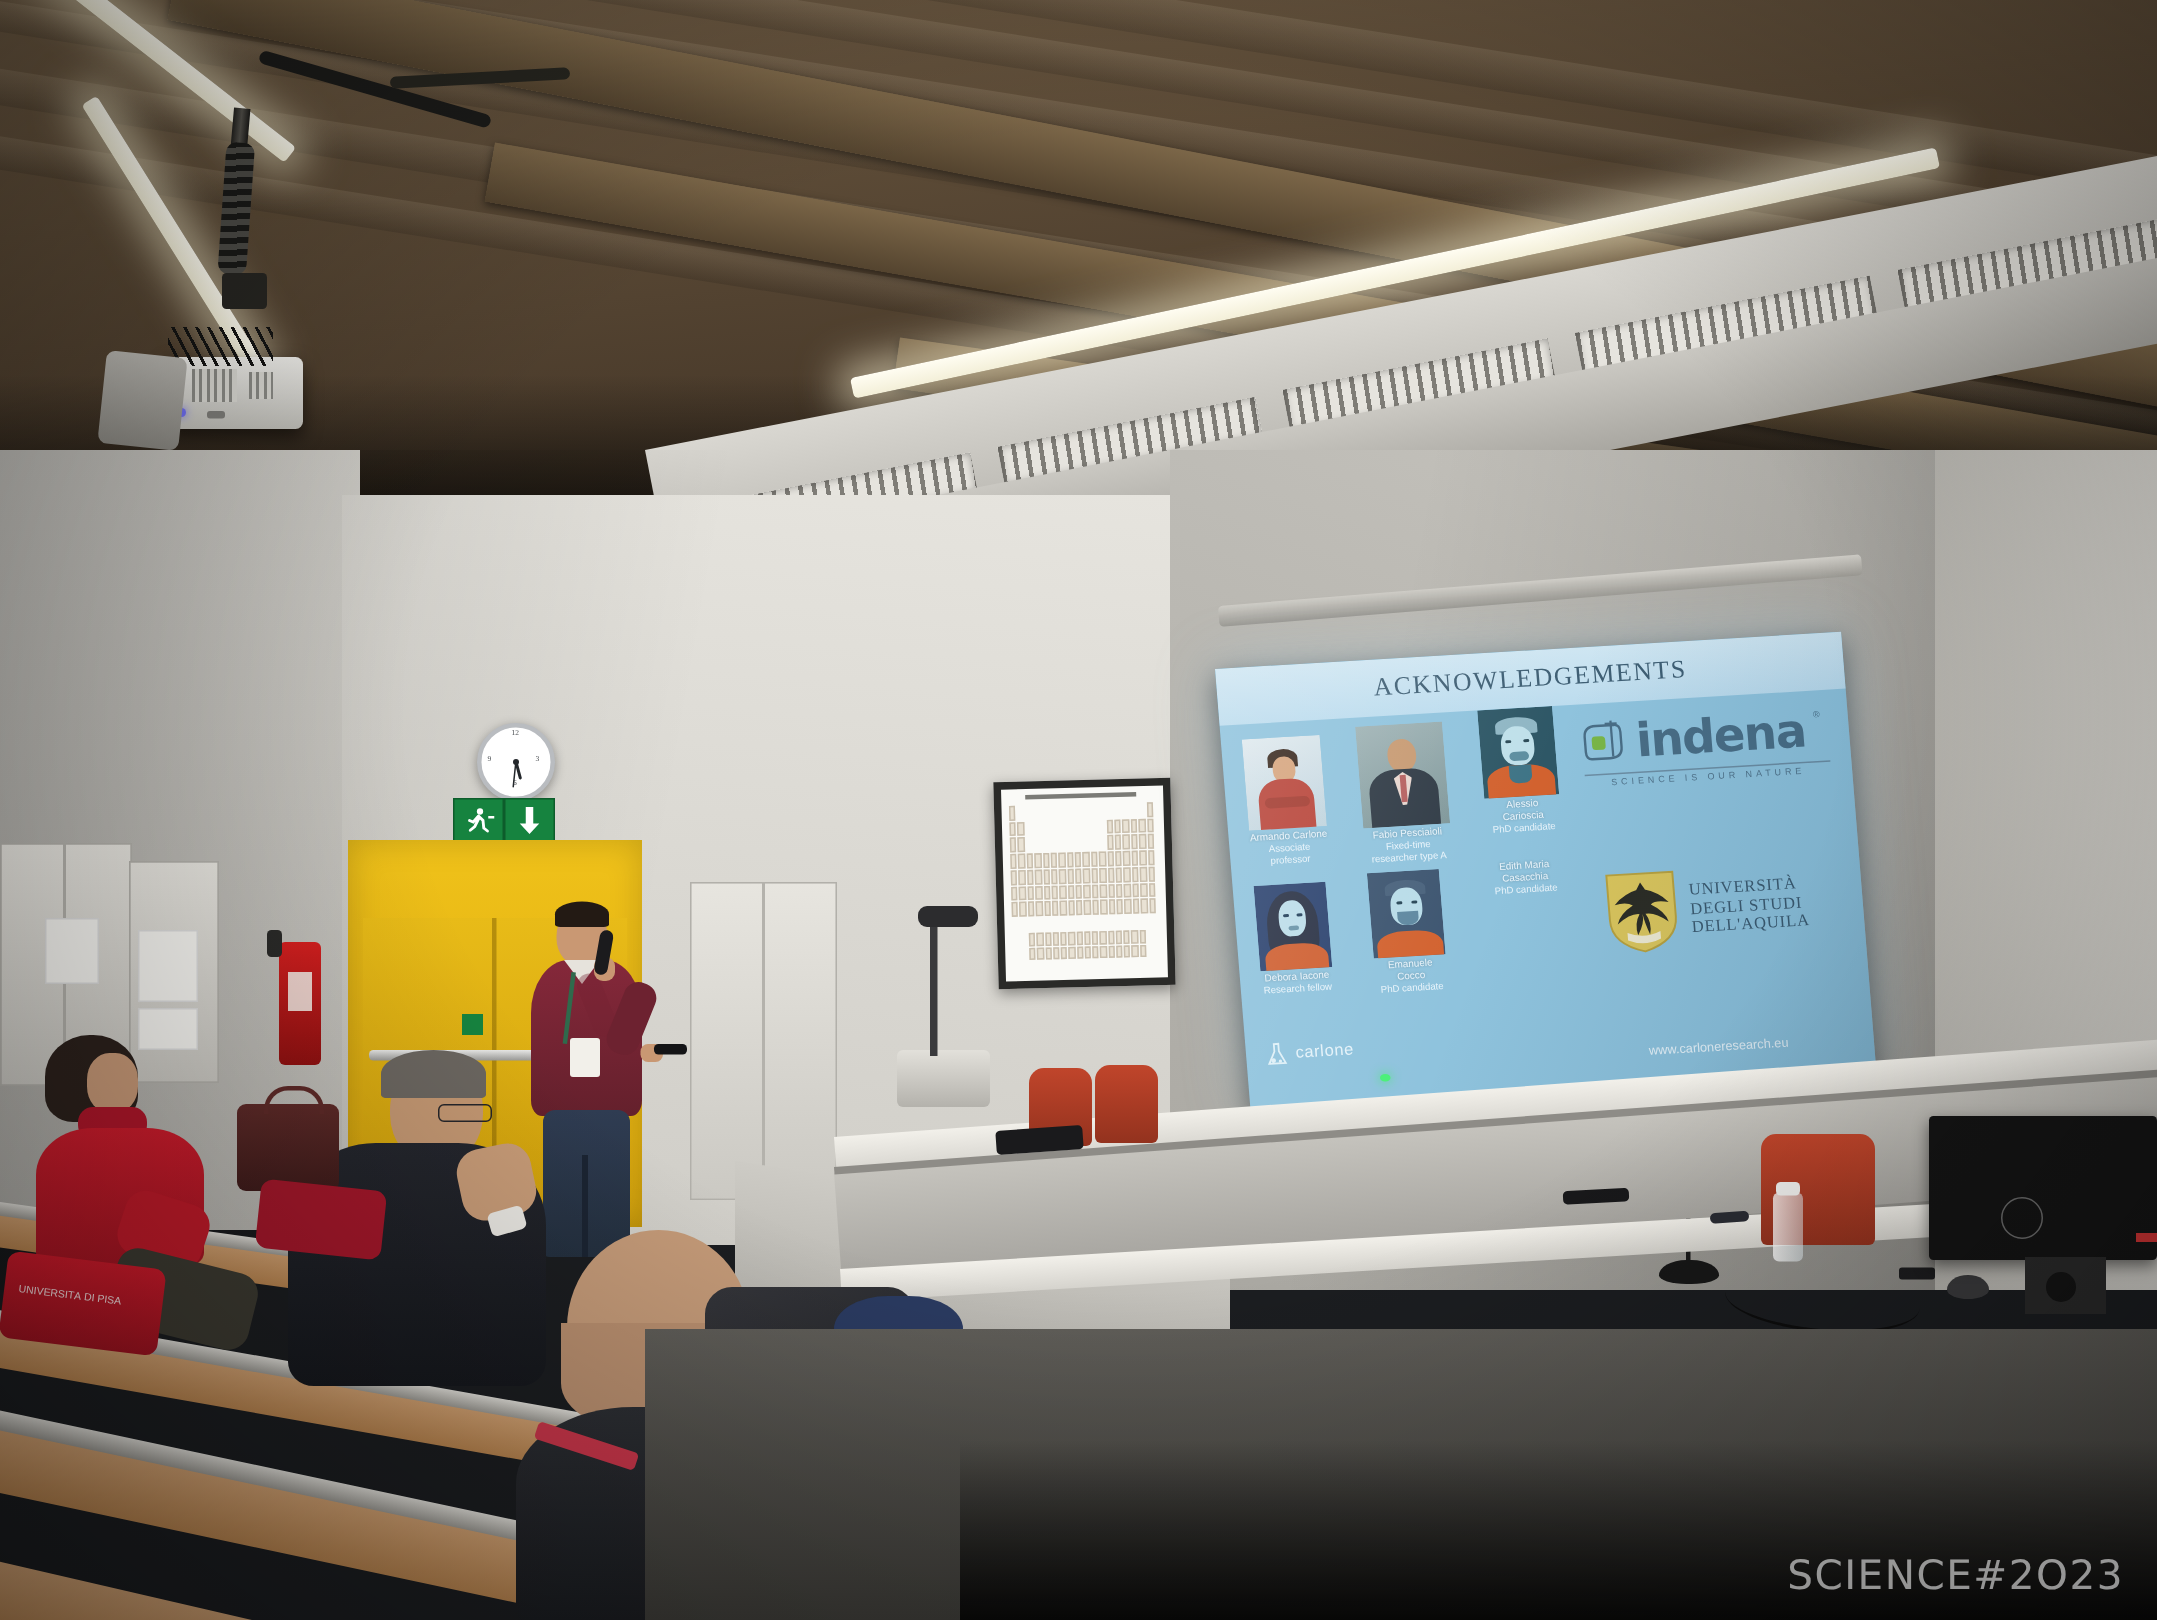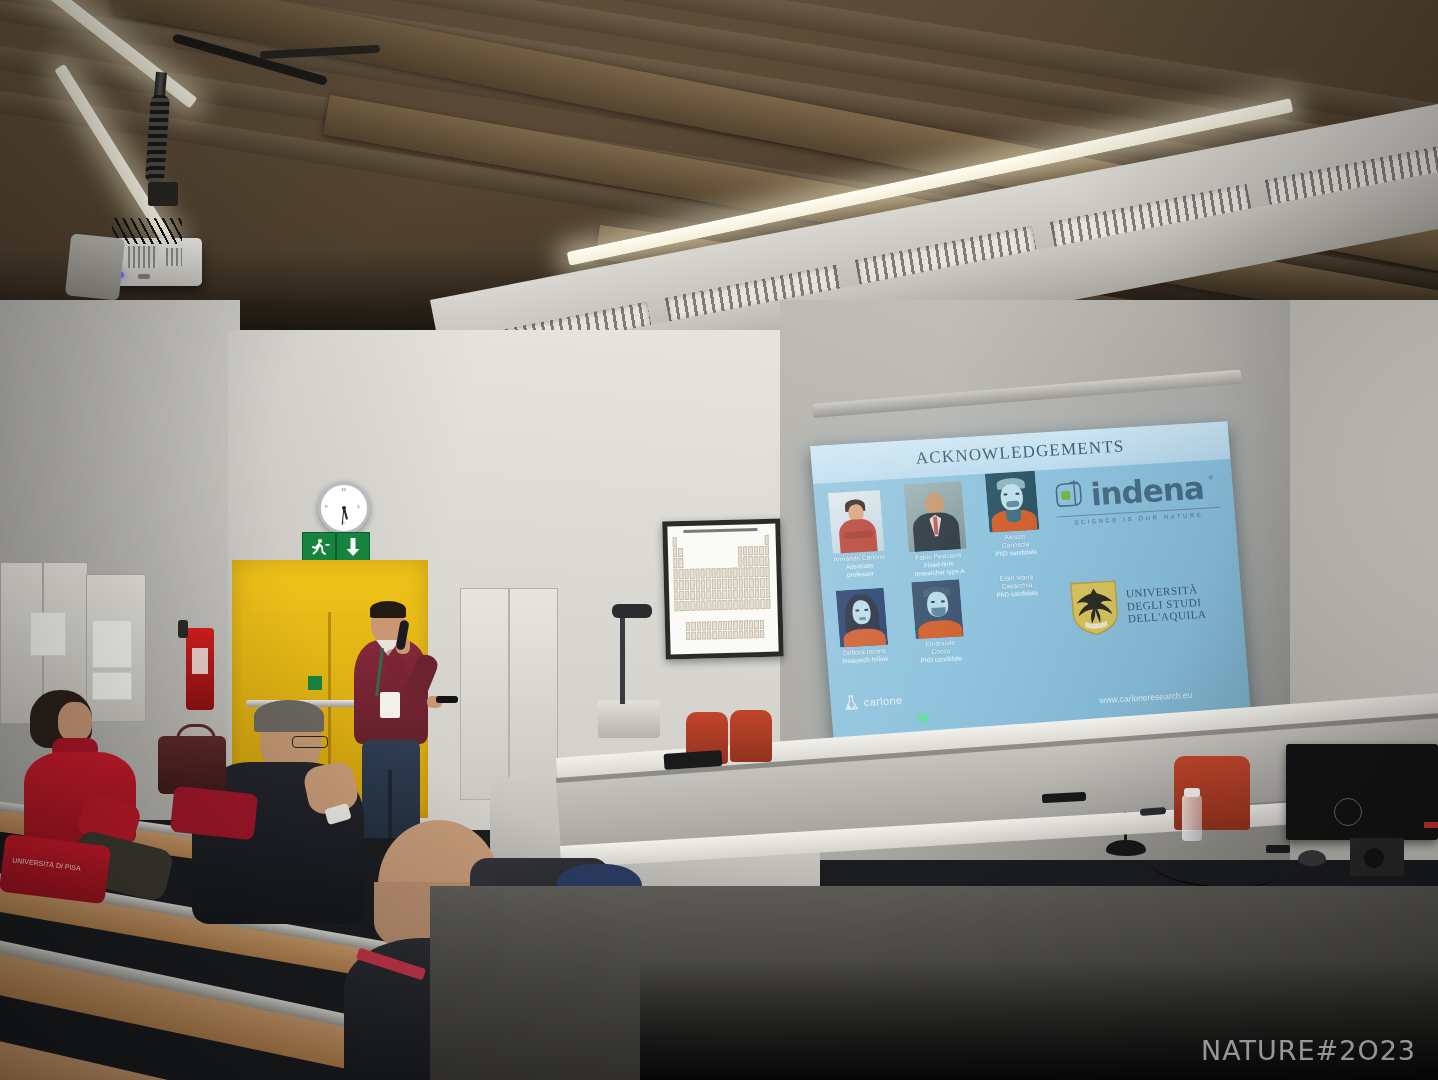--- a/index.html
+++ b/index.html
@@ -644,14 +644,14 @@
   <div class="abs" style="left:616px;top:930px;width:36px;height:6px;background:#d8a84a;border-radius:2px;transform:rotate(-18deg);"></div>
 
   <div class="abs" style="left:470px;top:858px;width:140px;height:130px;background:linear-gradient(160deg,#34353a,#1b1c1f);border-radius:18px;"></div>
   <div class="abs" style="left:556px;top:864px;width:86px;height:52px;background:#2a3a60;border-radius:42% 42% 30% 30%;"></div>
   <div class="abs" style="left:1038px;top:1036px;width:34px;height:44px;background:linear-gradient(90deg,rgba(255,255,255,.35),rgba(180,200,215,.25));border-radius:6px;"></div>
 
   <div class="abs" style="left:430px;top:886px;width:1010px;height:194px;background:linear-gradient(180deg,#5f5d58,#3b3a36);"></div>
   <div class="abs" style="left:640px;top:960px;width:800px;height:120px;background:linear-gradient(180deg,rgba(0,0,0,0),rgba(0,0,0,.85));"></div>
 
   <div id="vignette"></div>
-  <div class="abs" id="watermark" style="right:22px;bottom:14px;">NATURE#2O23</div>
+  <div class="abs" id="watermark" style="right:22px;bottom:14px;">SCIENCE#2O23</div>
 </div>
 
 </body></html>

